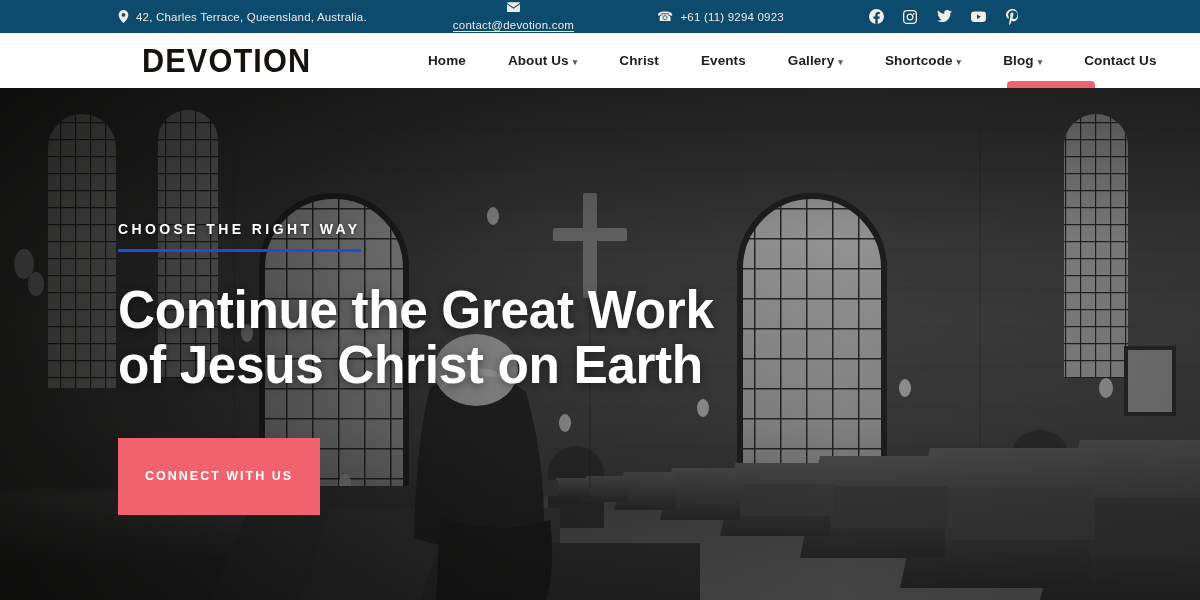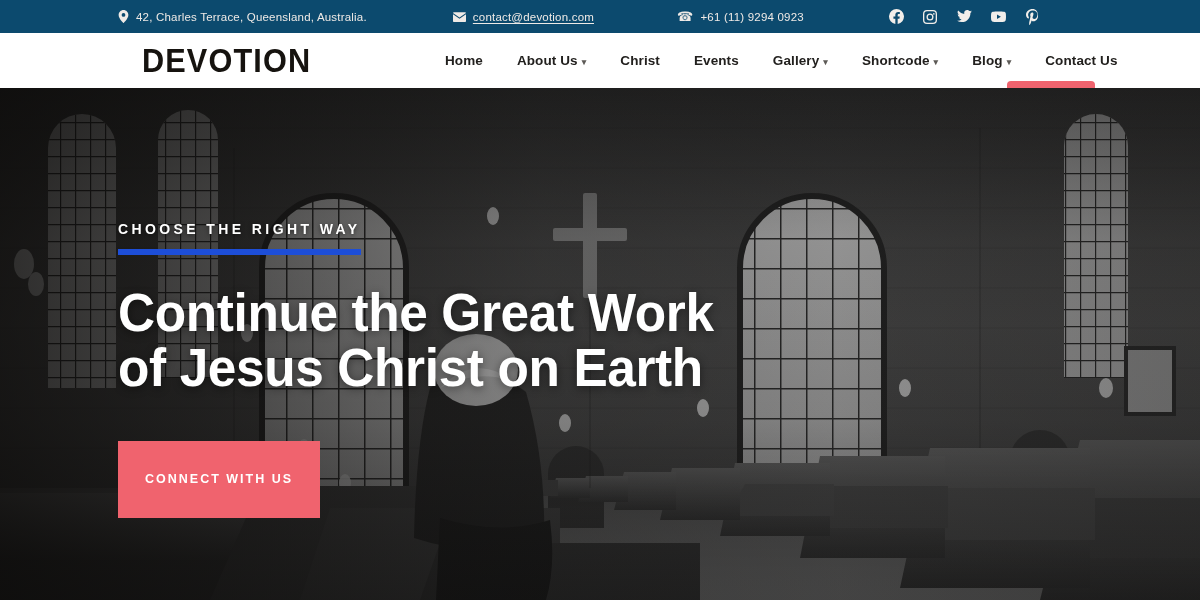--- a/index.html
+++ b/index.html
@@ -11,21 +11,21 @@
   }
 
   
   .topbar{
     height:33px; background:#0c4a6e; color:#efeae6;
     display:flex; align-items:center; width:1200px;
     font-size:11.5px; letter-spacing:.2px;
   }
   .tb-item{ display:flex; align-items:center; gap:7px; white-space:nowrap; }
   .tb-addr{ margin-left:118px; }
-  .tb-mail{ margin-left:86px; }
+  .tb-mail{ margin-left:86px;flex-direction:column; }
   .tb-phone{ margin-left:83px; }
   .tb-social{ margin-left:85px; display:flex; align-items:center; gap:19px; }
   .tb-text{ color:#efeae6; font-weight:500; }
   .tb-link{ color:#efeae6; text-decoration:underline; text-underline-offset:2px; }
   .tb-ico{ display:inline-flex; align-items:center; justify-content:center; }
   .tb-ico svg{ display:block; fill:#efeae6; }
   .soc{ width:15px; height:15px; display:inline-flex; align-items:center; justify-content:center; cursor:pointer; }
   .soc svg{ display:block; fill:#f2eeea; }
   .phone-glyph{ font-size:13px; line-height:1; color:#efeae6; }
 
@@ -35,22 +35,22 @@
     display:flex; align-items:center; position:relative;padding-left:24px;
   }
   .logo{
     margin-left:118px;
     font-family:"Liberation Sans", sans-serif;
     font-weight:bold; font-size:33px; letter-spacing:1.2px;
     color:#16130f; line-height:1;
     transform:scaleX(.93); transform-origin:left center;
   }
   .menu{
-    position:absolute; left:445px; top:0; height:55px;
-    display:flex; align-items:center; gap:8px;text-align:center;
+    position:absolute; left:428px; top:0; height:55px;
+    display:flex; align-items:center; gap:16px;text-align:center;
   }
   .menu-item{
     display:flex; align-items:center; gap:4px;
     font-size:13.5px; font-weight:bold; color:#22201e;
     margin-right:26px; white-space:nowrap; cursor:pointer;
     letter-spacing:.1px;
   }
   .caret{ font-size:9px; color:#5d5a57; position:relative; top:1px; }
   .donate{
     position:absolute; left:1007px; top:48px;
@@ -71,21 +71,21 @@
     position:absolute; inset:0;
     background:
       linear-gradient(90deg, rgba(10,9,8,.78) 0%, rgba(12,11,10,.55) 22%, rgba(14,13,12,.28) 45%, rgba(16,15,14,.18) 70%, rgba(18,17,16,.30) 100%),
       linear-gradient(180deg, rgba(8,8,8,.42) 0%, rgba(8,8,8,.10) 30%, rgba(8,8,8,.12) 65%, rgba(8,8,8,.45) 100%);
   }
 
   .hero-content{ position:absolute; left:118px; top:132px; z-index:5; }
   .eyebrow{
     color:#ffffff; font-size:14px; font-weight:bold;
     letter-spacing:3.4px; padding-bottom:12px;
-    border-bottom:6px solid #1d4ed8; display:inline-block;
+    border-bottom:3px solid #1d4ed8; display:inline-block;
     text-shadow:0 1px 4px rgba(0,0,0,.55);
   }
   .hero-title{
     margin-top:30px;
     color:#ffffff; font-size:53px; font-weight:bold;
     line-height:1.04; letter-spacing:-.4px;
     text-shadow:0 2px 10px rgba(0,0,0,.45);
     transform:scaleX(.97); transform-origin:left center;
   }
   .hero-title span{ display:block; }

